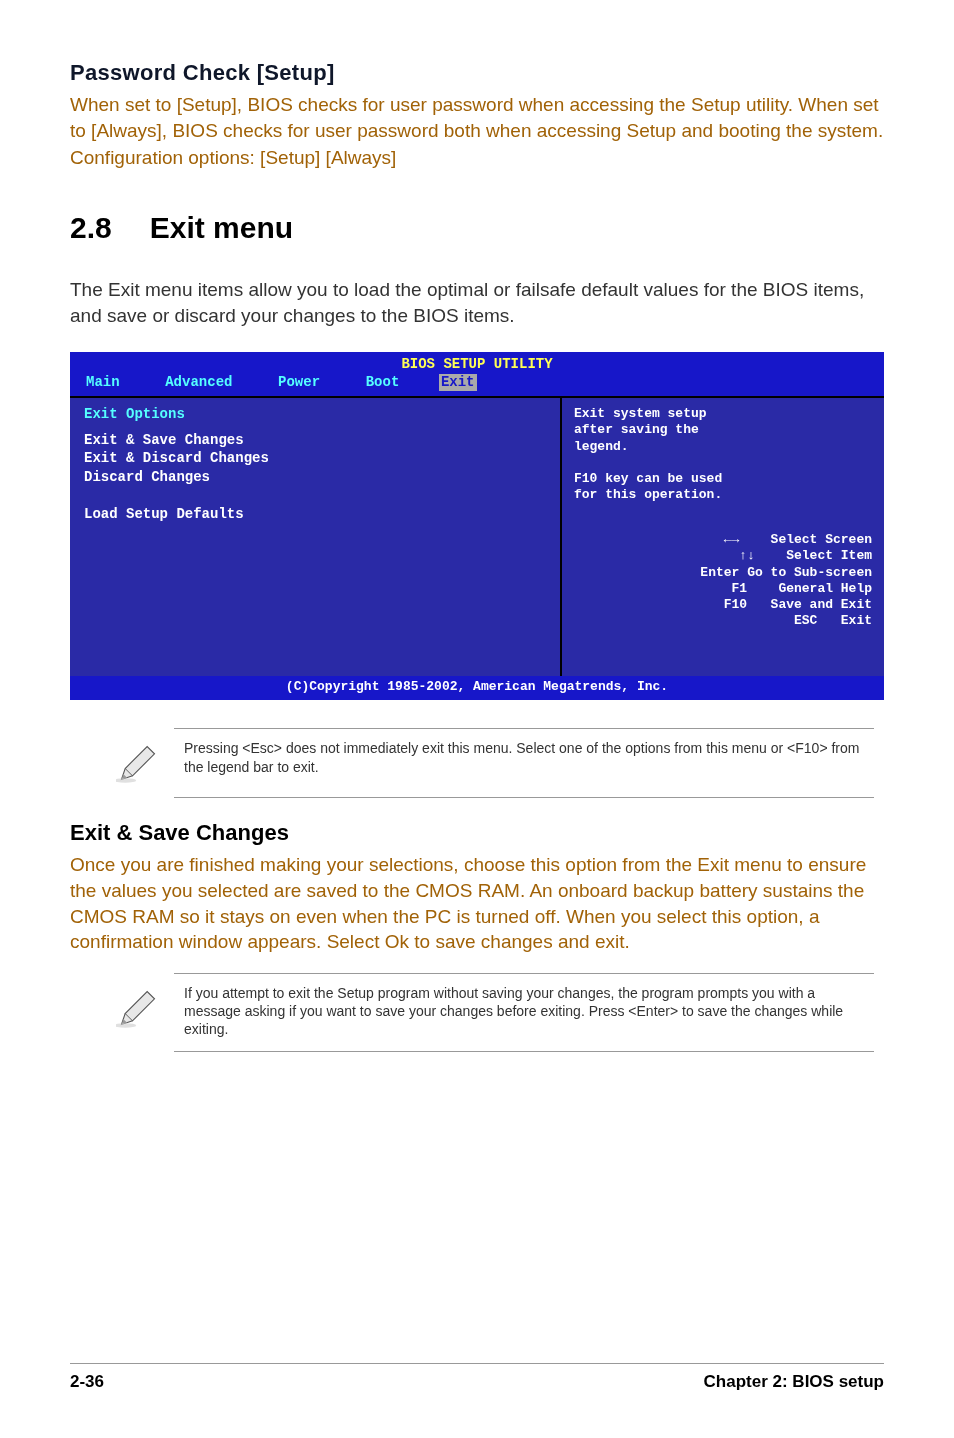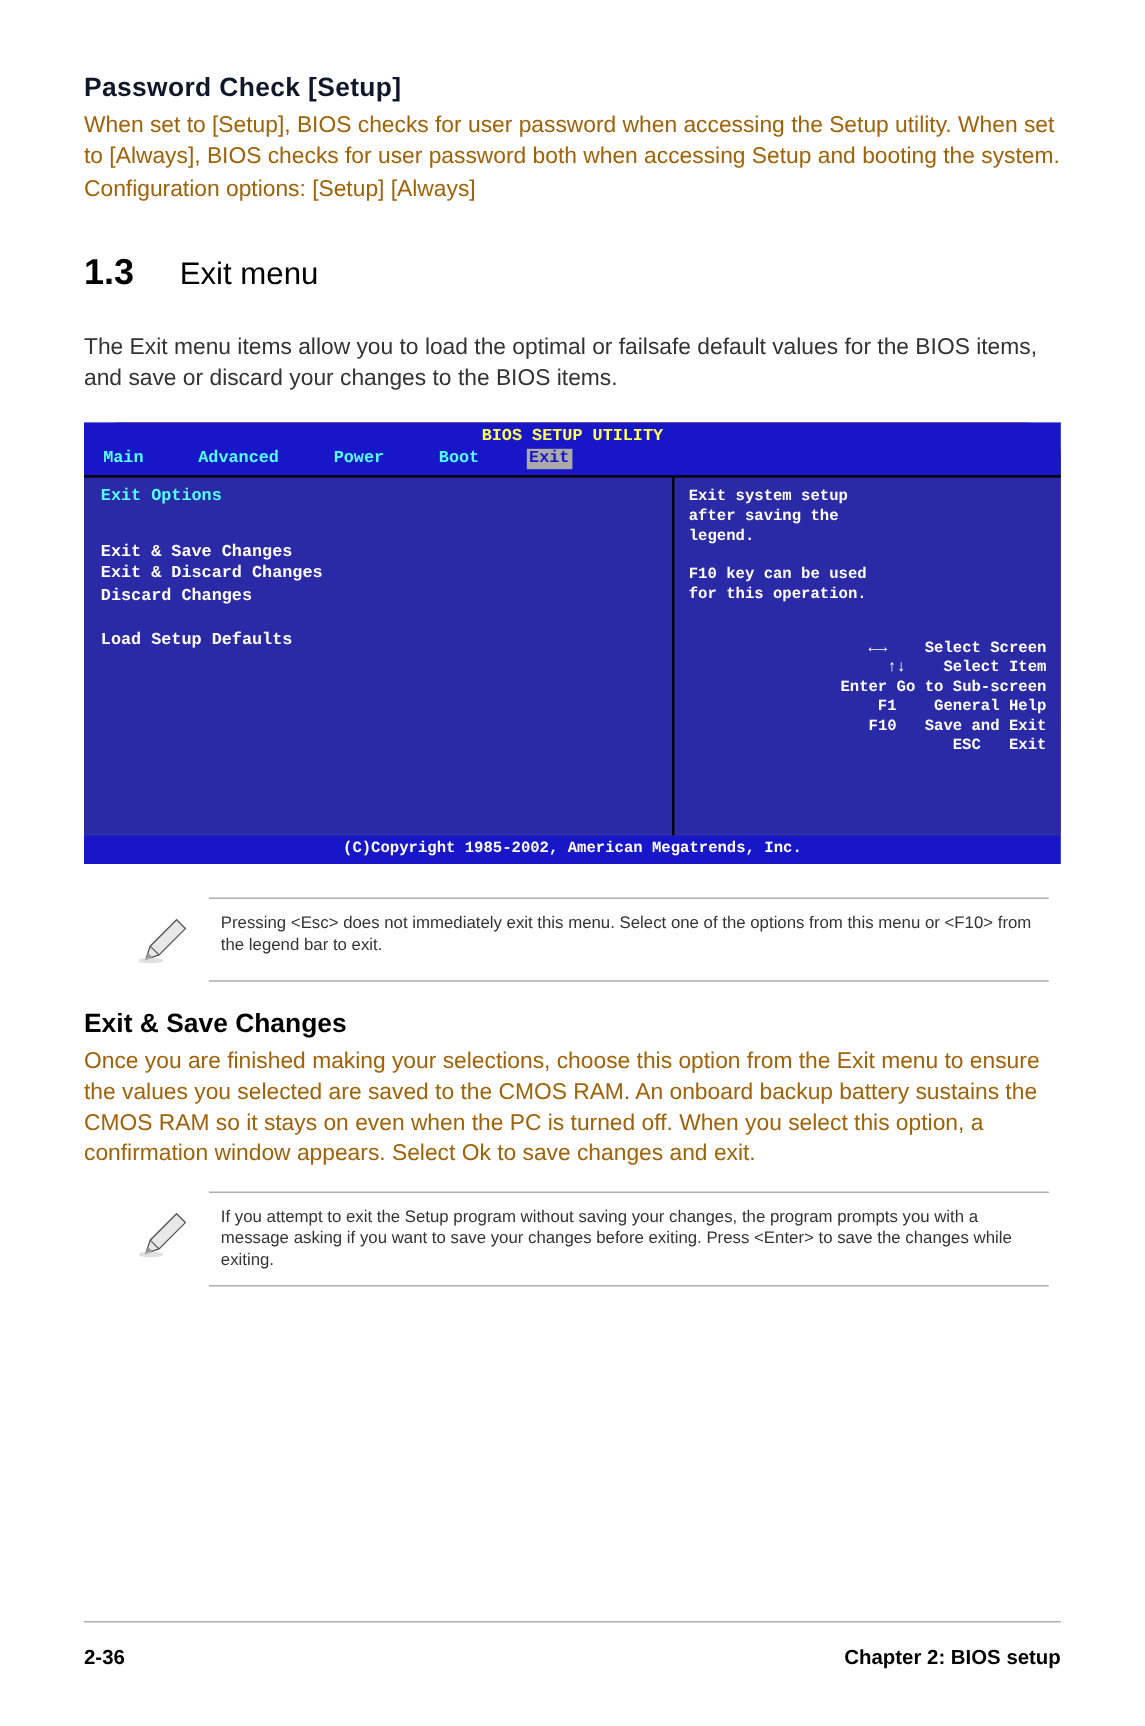--- a/index.html
+++ b/index.html
@@ -38,22 +38,22 @@
     margin-bottom: 32px;
   }
   .section-number {
     font-family: Verdana, Arial, sans-serif;
     font-weight: 900;
     font-size: 30px;
     color: #000;
   }
   .section-title {
     font-family: Verdana, Arial, sans-serif;
-    font-weight: 400;
-    font-size: 26px;
+    font-weight: 700;
+    font-size: 30px;
     color: #000;
   }
   .intro-para {
     font-size: 19px;
     line-height: 1.35;
     color: #333;
     margin-bottom: 24px;
   }
 
   
@@ -101,21 +101,21 @@
     border-top: 2px solid #000;
   }
   .bios-left {
     flex: 1.55;
     padding: 8px 14px 12px 14px;
     color: #ffff55;
     border-right: 2px solid #000;
   }
   .bios-left .title {
     color: #55ffff;
-    margin-bottom: 28px;
+    margin-bottom: 8px;
   }
   .bios-left .item {
     color: #fff;
     margin: 1px 0;
   }
   .bios-right {
     flex: 1;
     padding: 8px 12px 12px 12px;
     color: #fff;
     font-size: 13px;
@@ -181,38 +181,38 @@
     color: #000;
   }
 
   
   .footer {
     position: absolute;
     bottom: 46px;
     left: 70px;
     right: 70px;
     border-top: 1px solid #999;
-    padding-top: 20px;
+    padding-top: 8px;
     display: flex;
     justify-content: space-between;
     font-family: "Arial Black", Arial, sans-serif;
     font-weight: 900;
     font-size: 17px;
     color: #000;
   }
 </style>
 </head>
 <body>
 
 <div class="heading-bold">Password Check [Setup]</div>
 <div class="body-text">When set to [Setup], BIOS checks for user password when accessing the Setup utility. When set to [Always], BIOS checks for user password both when accessing Setup and booting the system.</div>
 <div class="body-text">Configuration options: [Setup] [Always]</div>
 
 <div class="section-number-row">
-  <span class="section-number">1.3</span>
+  <span class="section-number">2.8</span>
   <span class="section-title">Exit menu</span>
 </div>
 <div class="intro-para">The Exit menu items allow you to load the optimal or failsafe default values for the BIOS items, and save or discard your changes to the BIOS items.</div>
 
 <div class="bios-screen">
   <div class="bios-topbar">
     <div class="bios-topbar-title">BIOS SETUP UTILITY</div>
     <div class="bios-tabs">
       <span class="bios-tab">Main</span>&nbsp;&nbsp;&nbsp;
       <span class="bios-tab">Advanced</span>&nbsp;&nbsp;&nbsp;

